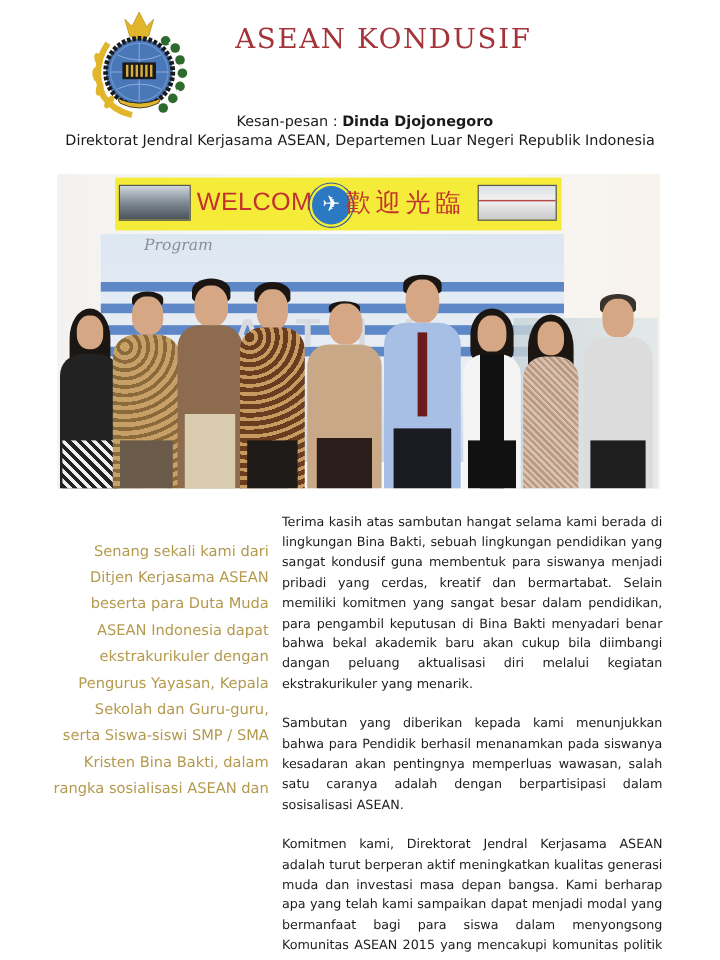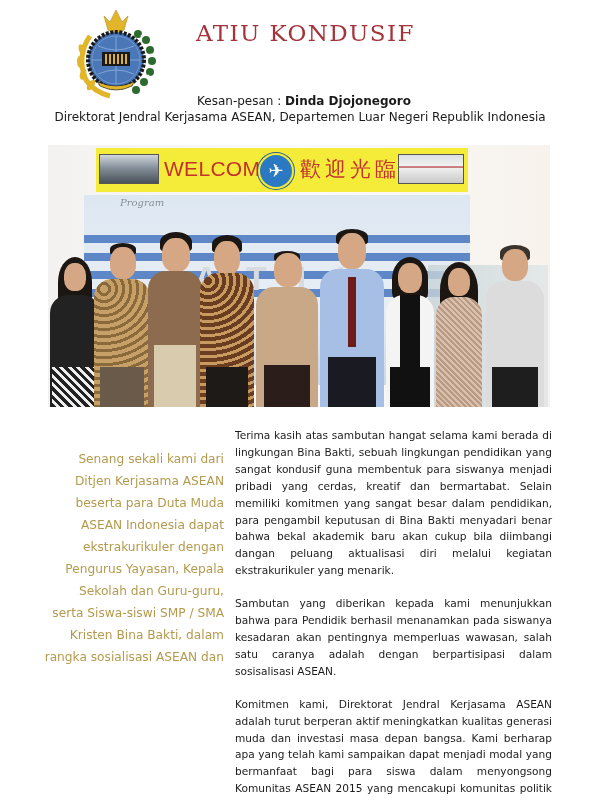--- a/index.html
+++ b/index.html
@@ -15,23 +15,23 @@
 
   
   .photo { position: absolute; left: 48px; top: 145px; width: 502px; height: 262px; overflow: hidden; background: #efece8; }
   .wall { position: absolute; inset: 0; background: linear-gradient(90deg, #f3f2f0 0%, #fafafa 50%, #f7f2ec 100%); }
   .banner { position: absolute; left: 48px; top: 3px; width: 372px; height: 44px; background: #f5ec3a; }
   .banner .pic { position: absolute; top: 6px; width: 58px; height: 28px; background: linear-gradient(180deg,#cfd6dc 0%,#7f8a94 50%,#4a525a 100%); border: 1px solid #555; }
   .banner .pic.l { left: 3px; }
   .banner .pic.r { right: 4px; width: 64px; background: linear-gradient(180deg,#d9dfe4 0%,#f2f2f2 40%,#a22 42%,#eee 48%,#c9c9c9 100%); }
   .banner .welcome { position: absolute; left: 68px; top: 9px; font-family: "Liberation Sans", sans-serif; font-size: 21px; color: #c3322e; letter-spacing: 0.3px; }
   .banner .emblem { position: absolute; left: 162px; top: 5px; width: 32px; height: 32px; border-radius: 50%; background: #2a79c2; border: 2px solid #f5ec3a; box-shadow: 0 0 0 1px #2a5e97; color: #fff; font-size: 18px; text-align: center; line-height: 32px; }
-  .banner .chinese { position: absolute; left: 204px; top: 7px; font-size: 21px; color: #c3322e; letter-spacing: 4px; font-family: "DejaVu Sans", sans-serif; }
+  .banner .chinese { position: absolute; left: 192px; top: 7px; font-size: 21px; color: #c3322e; letter-spacing: 4px; font-family: "DejaVu Sans", sans-serif; }
   .board { position: absolute; left: 36px; top: 50px; width: 386px; height: 190px; background: linear-gradient(180deg, #dde7f2 0%, #e9eef4 60%, #cdd8e3 100%); }
-  .board .program { position: absolute; left: 36px; top: 2px; font-family: "DejaVu Serif", serif; font-style: italic; font-size: 10px; color: #8a8f96; }
+  .board .program { position: absolute; left: 36px; top: 2px; font-family: "DejaVu Serif", serif; font-style: italic; font-size: 13px; color: #8a8f96; }
   .stripe { position: absolute; left: 0; width: 386px; height: 8px; background: #5d87c6; }
   .letters { position: absolute; left: 110px; top: 64px; font-family: "Liberation Sans", sans-serif; font-size: 34px; color: #d7dbe0; letter-spacing: 30px; font-weight: bold; }
   .glass { position: absolute; left: 380px; top: 120px; width: 120px; height: 142px; background: linear-gradient(90deg,#c7d3d7,#dfe6e8); opacity: .8; }
 
   .person { position: absolute; bottom: 0; }
   .person .head { position: absolute; border-radius: 45% 45% 42% 42%; background: #d6a785; }
   .person .hair { position: absolute; background: #1c1612; border-radius: 50% 50% 20% 20%; }
   .person .body { position: absolute; bottom: 0; border-radius: 18px 18px 0 0; }
   .person .legs { position: absolute; bottom: 0; }
 
@@ -86,21 +86,21 @@
         <rect x="47" y="48" width="2" height="10"></rect>
         <rect x="51" y="48" width="2" height="10"></rect>
         <rect x="55" y="48" width="2" height="10"></rect>
       </g>
 
     <path d="M28 76 Q46 84 64 76 L62 80 Q46 88 30 80 Z" fill="#e2b62a" stroke="#1a1a1a" stroke-width="0.6"></path>
   </svg>
 </div>
 
 <h1 class="title">
-  <span>ATIU KONDUSIF</span>
+  <span>ASEAN KONDUSIF</span>
 </h1>
 
 <div class="kesan">
   <span>Kesan-pesan : </span><b>Dinda Djojonegoro</b>
 </div>
 <div class="dirjen">Direktorat Jendral Kerjasama ASEAN, Departemen Luar Negeri Republik Indonesia</div>
 
 <div class="photo">
   <div class="wall"></div>
   <div class="banner">

